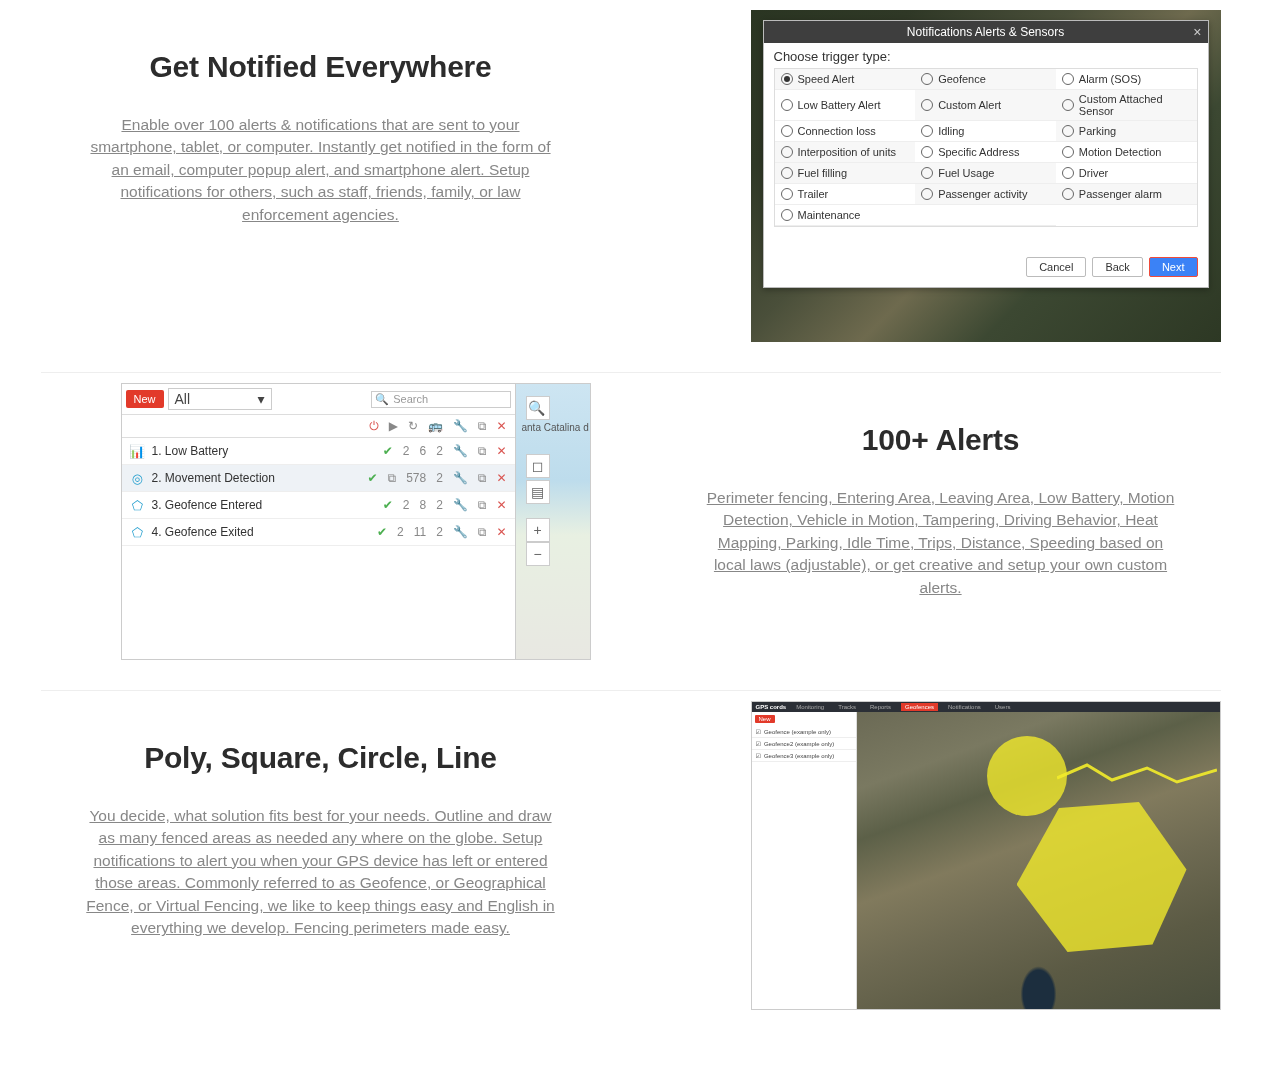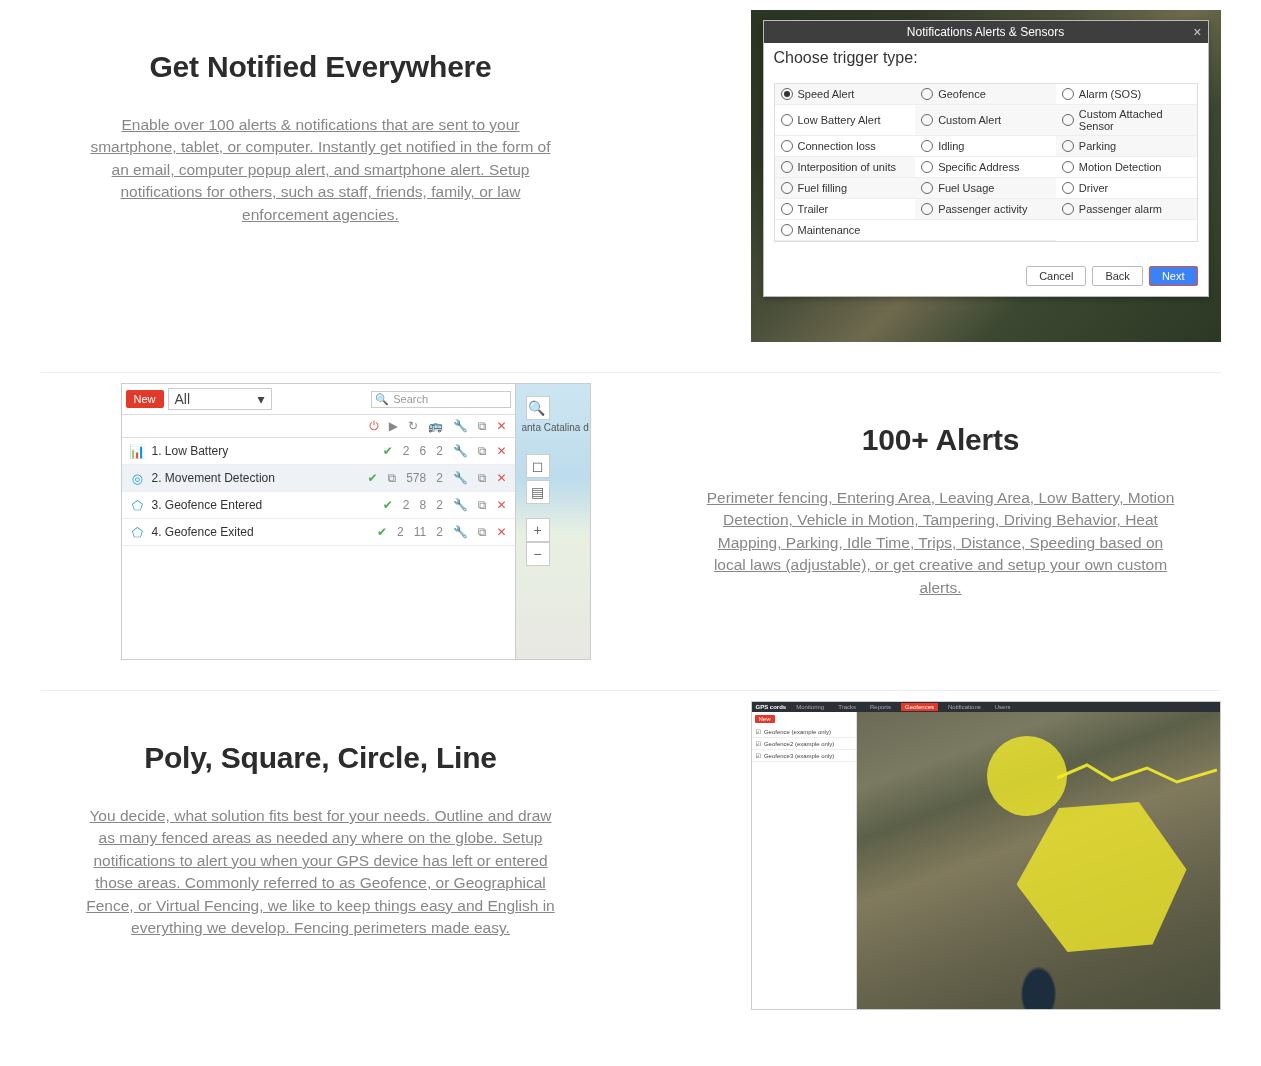--- a/index.html
+++ b/index.html
@@ -74,23 +74,23 @@
   }
   .dialog-close {
     position: absolute;
     right: 6px; top: 3px;
     color: #ccc;
     font-size: 14px;
     cursor: pointer;
   }
   .dialog-body { padding: 6px 10px 10px; }
   .choose-label {
-    font-size: 16px;
+    font-size: 13px;
     color: #333;
-    margin-bottom: 16px;
+    margin-bottom: 4px;
   }
   .trigger-grid {
     display: grid;
     grid-template-columns: 1fr 1fr 1fr;
     border: 1px solid #ddd;
   }
   .trigger-cell {
     display: flex;
     align-items: center;
     gap: 5px;
@@ -111,21 +111,21 @@
   }
   .trigger-cell .radio.sel::after {
     content: ""; position: absolute;
     top: 2px; left: 2px; width: 6px; height: 6px;
     background: #333; border-radius: 50%;
   }
   .dialog-buttons {
     display: flex;
     justify-content: flex-end;
     gap: 6px;
-    padding-top: 24px;
+    padding-top: 30px;
   }
   .dlg-btn {
     font-size: 11px;
     padding: 3px 12px;
     background: #fff;
     border: 1px solid #bbb;
     border-radius: 2px;
     cursor: pointer;
     color: #333;
   }

